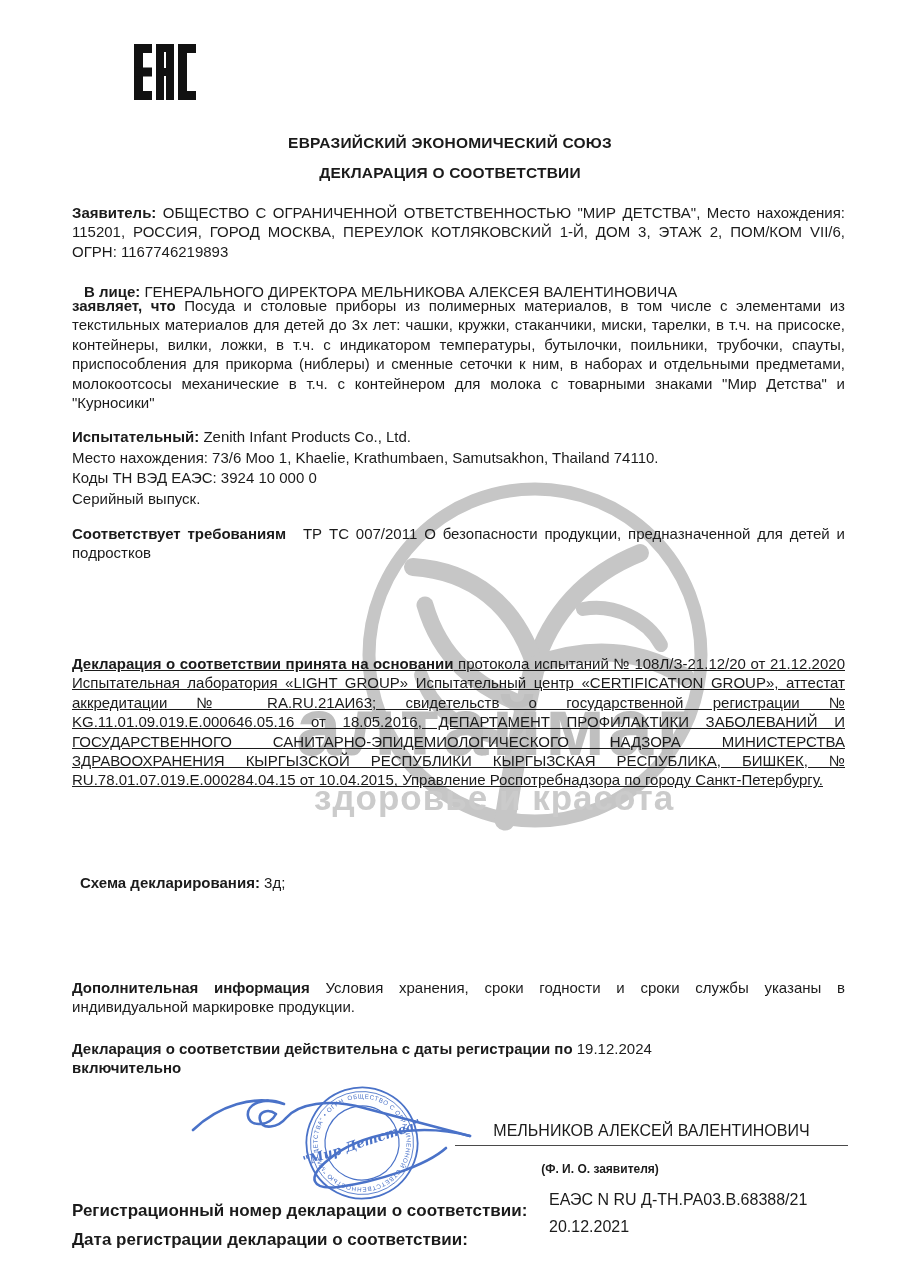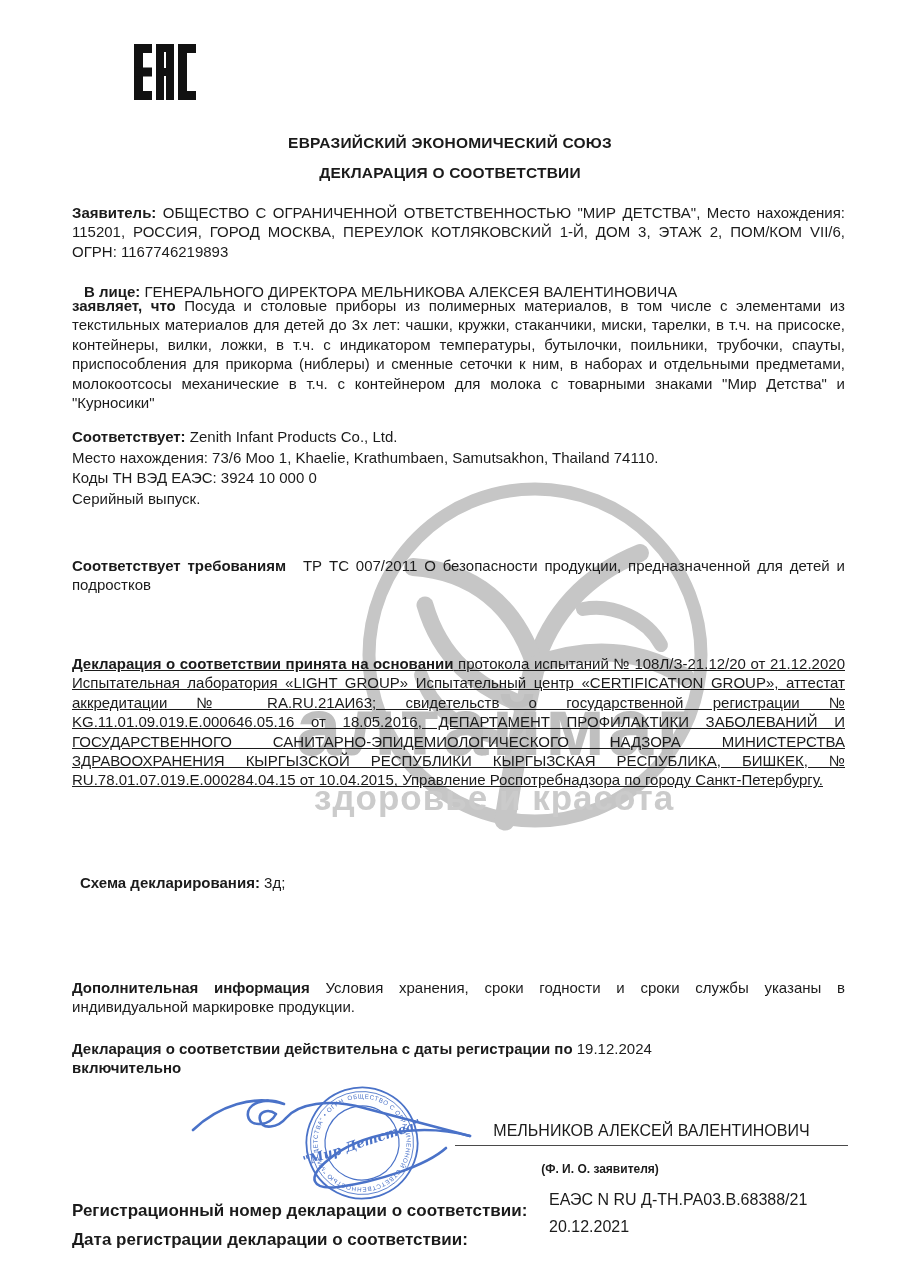--- a/index.html
+++ b/index.html
@@ -84,29 +84,29 @@
     <span>ГЕНЕРАЛЬНОГО ДИРЕКТОРА МЕЛЬНИКОВА АЛЕКСЕЯ ВАЛЕНТИНОВИЧА</span>
   </p>
 
   <p class="abs body-text just layer-text" style="top:296px;margin:0;">
     <b>заявляет, что</b>
     <span>Посуда и столовые приборы из полимерных материалов, в том числе с элементами из текстильных материалов для детей до 3х лет: чашки, кружки, стаканчики, миски, тарелки, в т.ч. на присоске, контейнеры, вилки, ложки, в т.ч. с индикатором температуры, бутылочки, поильники, трубочки, спауты, приспособления для прикорма (ниблеры) и сменные сеточки к ним, в наборах и отдельными предметами, молокоотсосы механические в т.ч. с контейнером для молока с товарными знаками "Мир Детства" и "Курносики"</span>
   </p>
 
   <div class="abs body-text layer-text" style="top:427px;line-height:20.5px;">
     <div>
-      <b>Соответствует:</b>
+      <b>Испытательный:</b>
       <span>Zenith Infant Products Co., Ltd.</span>
     </div>
     <div>Место нахождения: 73/6 Moo 1, Khaelie, Krathumbaen, Samutsakhon, Thailand 74110.</div>
     <div>Коды ТН ВЭД ЕАЭС: 3924 10 000 0</div>
     <div>Серийный выпуск.</div>
   </div>
 
-  <p class="abs body-text just layer-text" style="top:556px;margin:0;">
+  <p class="abs body-text just layer-text" style="top:524px;margin:0;">
     <b style="margin-right:10px;">Соответствует требованиям</b>
     <span>ТР ТС 007/2011 О безопасности продукции, предназначенной для детей и подростков</span>
   </p>
 
   <p class="abs body-text just layer-text" style="top:654px;margin:0;text-decoration:underline;">
     <b>Декларация о соответствии принята на основании</b>
     <span>протокола испытаний № 108Л/З-21.12/20 от 21.12.2020 Испытательная лаборатория «LIGHT GROUP» Испытательный центр «CERTIFICATION GROUP», аттестат аккредитации № RA.RU.21АИ63; свидетельств о государственной регистрации № KG.11.01.09.019.Е.000646.05.16 от 18.05.2016, ДЕПАРТАМЕНТ ПРОФИЛАКТИКИ ЗАБОЛЕВАНИЙ И ГОСУДАРСТВЕННОГО САНИТАРНО-ЭПИДЕМИОЛОГИЧЕСКОГО НАДЗОРА МИНИСТЕРСТВА ЗДРАВООХРАНЕНИЯ КЫРГЫЗСКОЙ РЕСПУБЛИКИ КЫРГЫЗСКАЯ РЕСПУБЛИКА, БИШКЕК, № RU.78.01.07.019.Е.000284.04.15 от 10.04.2015, Управление Роспотребнадзора по городу Санкт-Петербургу.</span>
   </p>
 
   <p class="abs body-text layer-text" style="top:865px;margin:8px;">

